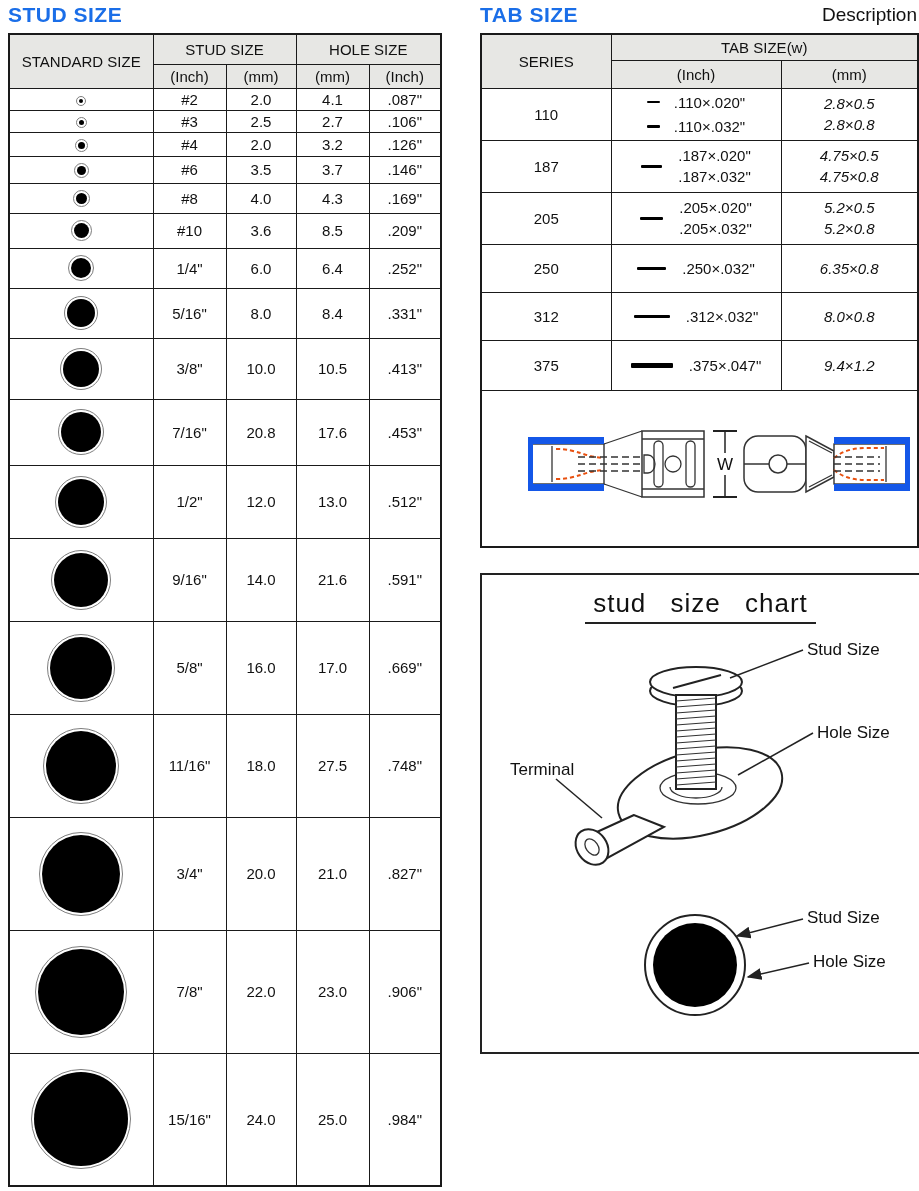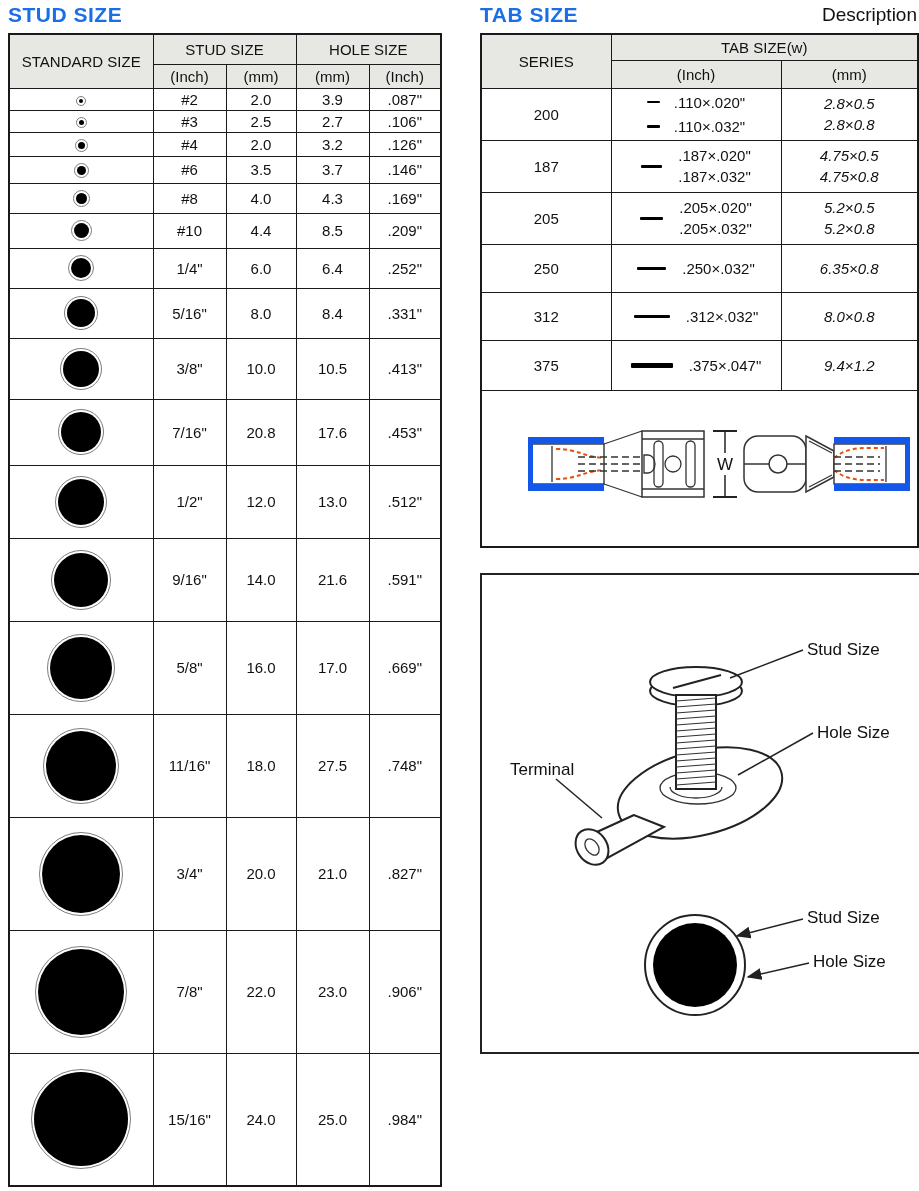--- a/index.html
+++ b/index.html
@@ -67,21 +67,21 @@
         <th>(Inch)</th>
       </tr>
     </thead>
     <tbody id="stud-tbody">
         <tr style="height: 22px;">
           <td><span class="ring">
               <span class="dot" style="height: 4px; width: 4px;"></span>
             </span></td>
           <td>#2</td>
           <td>2.0</td>
-          <td>3.9</td>
+          <td>4.1</td>
           <td>.087"</td>
         </tr>
         <tr style="height: 22px;">
           <td><span class="ring">
               <span class="dot" style="height: 5px; width: 5px;"></span>
             </span></td>
           <td>#3</td>
           <td>2.5</td>
           <td>2.7</td>
           <td>.106"</td>
@@ -111,21 +111,21 @@
           <td>#8</td>
           <td>4.0</td>
           <td>4.3</td>
           <td>.169"</td>
         </tr>
         <tr style="height: 35px;">
           <td><span class="ring">
               <span class="dot" style="height: 15px; width: 15px;"></span>
             </span></td>
           <td>#10</td>
-          <td>4.4</td>
+          <td>3.6</td>
           <td>8.5</td>
           <td>.209"</td>
         </tr>
         <tr style="height: 40px;">
           <td><span class="ring">
               <span class="dot" style="height: 20px; width: 20px;"></span>
             </span></td>
           <td>1/4"</td>
           <td>6.0</td>
           <td>6.4</td>
@@ -238,21 +238,21 @@
         <th rowspan="2">SERIES</th>
         <th colspan="2">TAB SIZE(w)</th>
       </tr>
       <tr style="height:28px">
         <th>(Inch)</th>
         <th>(mm)</th>
       </tr>
     </thead>
     <tbody id="tab-tbody">
         <tr style="height: 52px;">
-          <td>200</td>
+          <td>110</td>
           <td>
             <div class="two">
               <div class="specline">
                 <span class="tabbar" style="width: 13px; height: 2px;"></span>
                 <span>.110×.020"</span>
               </div>
               <div class="specline">
                 <span class="tabbar" style="width: 13px; height: 3px;"></span>
                 <span>.110×.032"</span>
               </div>
@@ -387,20 +387,21 @@
               <path d="M352,66 L398,66 M352,73 L398,73 M352,80 L398,80" stroke="#333" stroke-width="1.6" fill="none" stroke-dasharray="7,4"></path>
               <line x1="404" y1="55" x2="404" y2="91" class="thin"></line>
             </g>
           </svg>
         </td>
       </tr>
     </tbody>
   </table>
 
   <div class="chartbox">
+    <div class="chart-title"><span>stud size chart</span></div>
     <svg class="overlay" width="433" height="473" viewBox="0 0 433 473">
       <defs>
         <marker id="arr" markerWidth="11" markerHeight="9" refX="9" refY="4" orient="auto">
           <path d="M0,0 L10,4 L0,8 z" fill="#222"></path>
         </marker>
       </defs>
 
       <g>
         <ellipse cx="218" cy="218" rx="84" ry="42" transform="rotate(-14 218 218)" class="med"></ellipse>
         <polygon points="152,240 104,262 120,286 182,252" class="med"></polygon>

